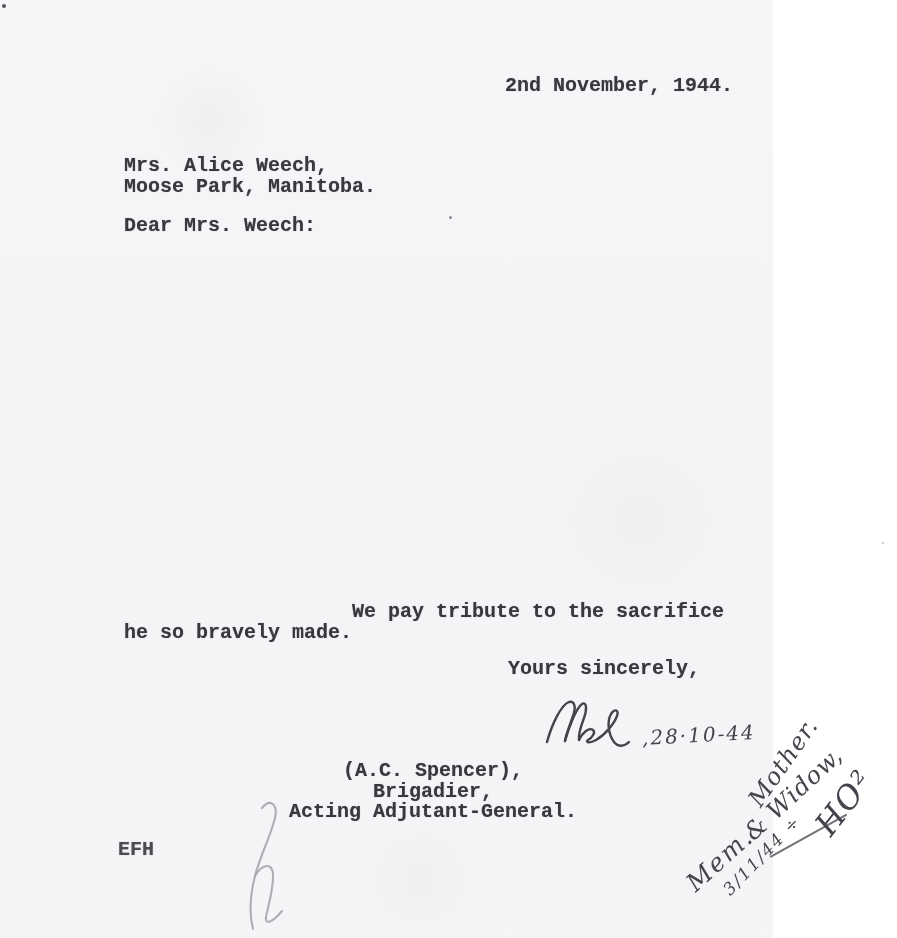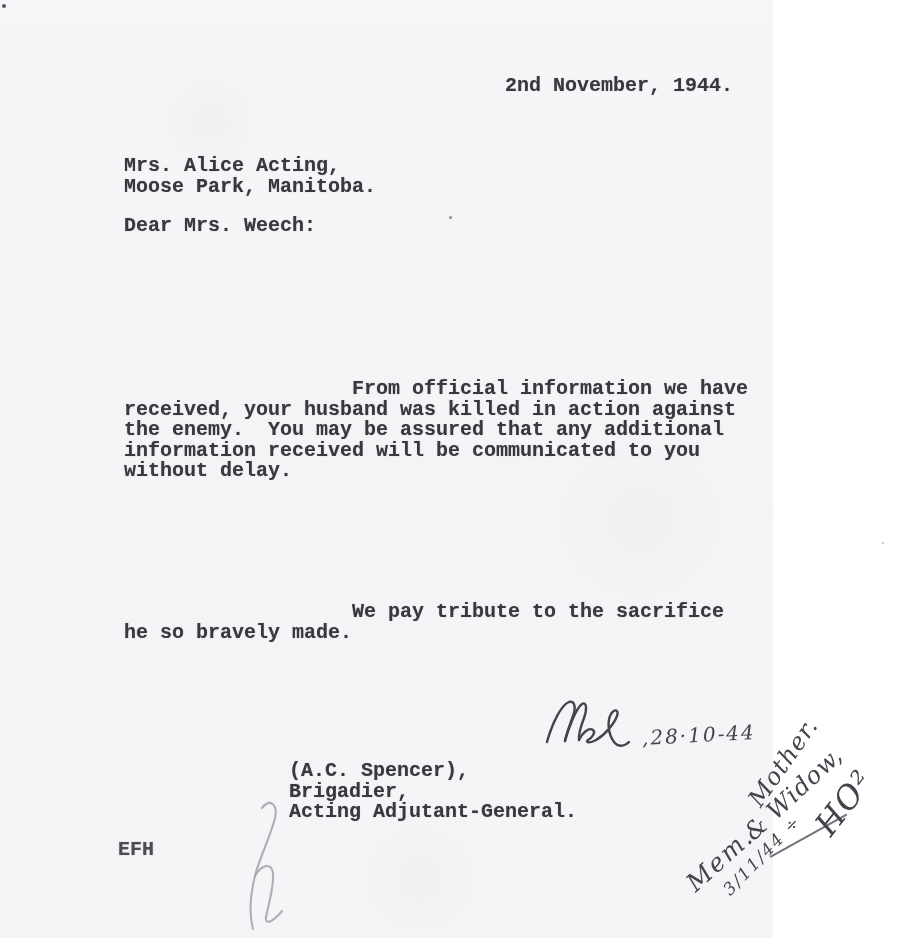--- a/index.html
+++ b/index.html
@@ -39,21 +39,21 @@
   }
 
   .date-line       { left: 505px; top: 76px;  }
   .address         { left: 124px; top: 156px; }
   .salutation      { left: 124px; top: 216px; }
   .para-1          { left: 124px; top: 257px; }
   .para-2          { left: 124px; top: 379px; }
   .para-3          { left: 124px; top: 501px; }
   .para-4          { left: 124px; top: 602px; }
   .closing         { left: 508px; top: 659px; }
-  .signature-block { right: 196px; top: 761px; text-align: left; }
+  .signature-block { right: 196px; top: 761px; text-align: center; }
   .typist-initials { left: 118px; top: 820px; color: #4c4a52; margin-top: 20px; }
 
   .hand {
     position: absolute;
     font-family: "DejaVu Serif", serif;
     font-style: italic;
     color: var(--pen);
     white-space: pre;
     transform-origin: 0 50%;
   }
@@ -99,36 +99,32 @@
   .speck-mid    { left: 449px; top: 216px; width: 3px; height: 3px; background: #8d8b95; }
   .speck-low    { left: 882px; top: 542px; width: 2px; height: 2px; background: #b9b8c0; }
 </style>
 </head>
 <body>
 
 <div class="page">
 
   <div class="typed date-line">2nd November, 1944.</div>
 
-  <div class="typed address">Mrs. Alice Acting,
+  <div class="typed address">Mrs. Alice Weech,
 Moose Park, Manitoba.</div>
 
   <div class="typed salutation">Dear Mrs. Weech:</div>
 
 
-  <div class="typed para-2">                   From official information we have
-received, your husband was killed in action against
-the enemy.  You may be assured that any additional
-information received will be communicated to you
-without delay.</div>
 
 
   <div class="typed para-4">                   We pay tribute to the sacrifice
 he so bravely made.</div>
 
+  <div class="typed closing">Yours sincerely,</div>
 
   <svg class="sig-svg" width="105" height="50" viewBox="0 0 105 50">
     <path class="pen-stroke" d="M4,44 C9,26 18,7 26,4 C32,2 33,10 30,18 C27,27 23,36 22,43"></path>
     <path class="pen-stroke" d="M22,43 C25,32 33,10 39,6 C44,3 44,12 41,20 C38,28 35,37 36,42"></path>
     <path class="pen-stroke" d="M36,42 C39,35 46,29 50,32 C53,34 49,40 45,42 C42,44 46,46 53,42 C62,37 71,26 74,18 C76,12 72,10 68,16 C64,23 65,36 71,44 C75,49 81,49 86,44"></path>
   </svg>
 
   <div class="hand sig-date">,28·10-44</div>
 
   <div class="typed signature-block">(A.C. Spencer),

